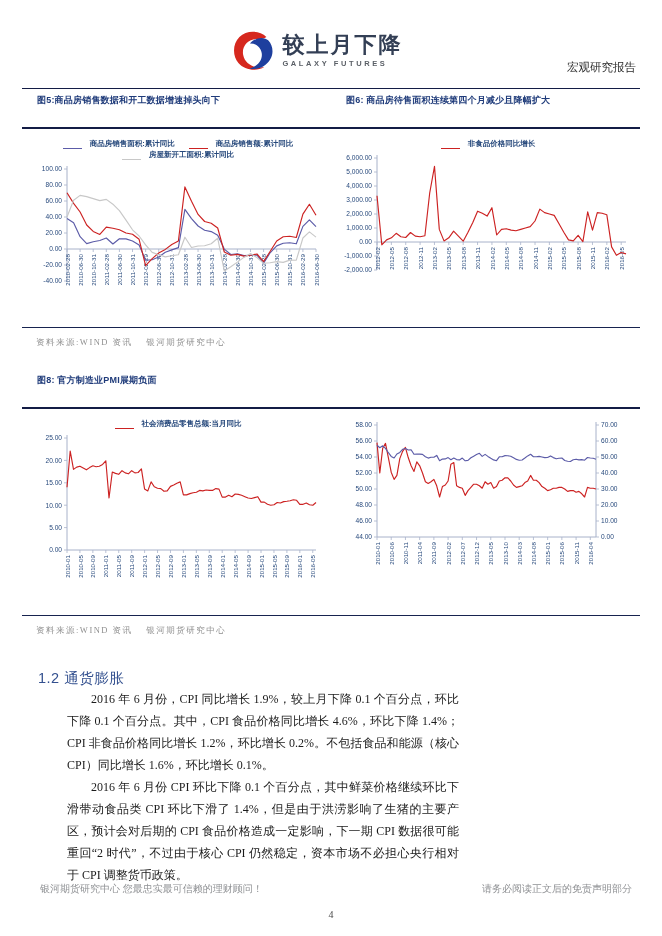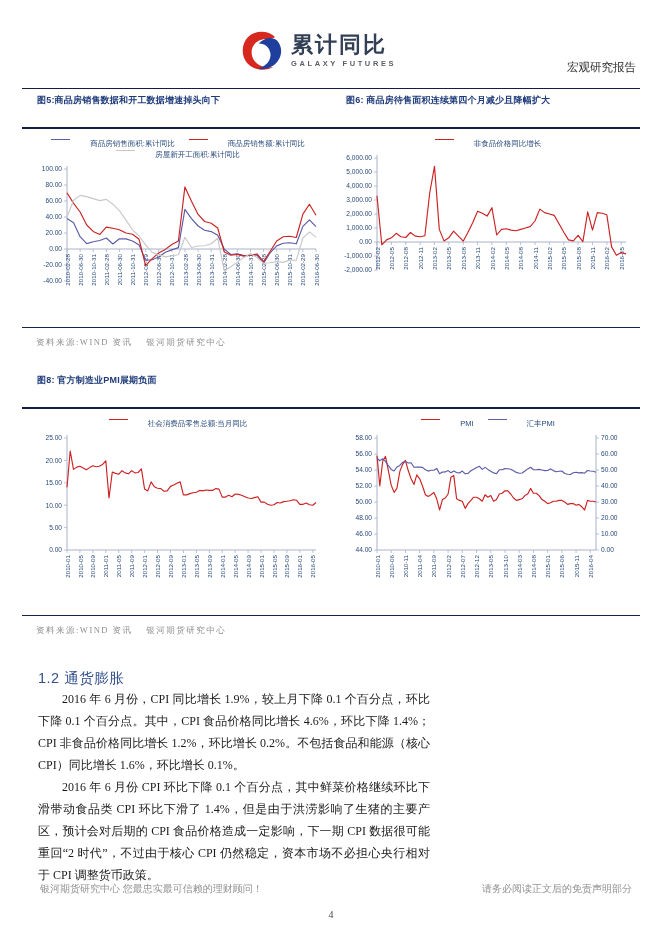--- a/index.html
+++ b/index.html
@@ -21,54 +21,54 @@
   .rule.thick { border-top-width:2px; }
   
   .fig-titles { display:flex; margin:0 22px; padding:5px 0 20px; }
   .fig-titles > div { flex:0 0 50%; padding-left:15px; font-size:9px; font-weight:bold;
                       color:#1f3b7a; letter-spacing:0.2px; }
   
   .charts-row { display:flex; margin:6px 22px 0; }
   .chart { flex:0 0 50%; padding:2px 6px 0 8px; }
   .legend { display:flex; flex-wrap:wrap; justify-content:center; column-gap:14px; row-gap:1px;
             font-size:7.5px; color:#27497c; margin:2px 4px 1px; }
-  .lg-item { display:inline-flex; align-items:flex-start; gap:20px; white-space:nowrap; }
+  .lg-item { display:inline-flex; align-items:flex-end; gap:8px; white-space:nowrap;font-weight:bold; }
   .lg-line { display:inline-block; width:19px; height:0; border-top:1.6px solid #000; }
   svg text.tick { font-family:"Liberation Sans",sans-serif; font-size:6.6px; fill:#27497c; }
   svg text.xtick { font-size:6.2px; }
   
   .source-block { margin:16px 22px 0; border-top:1.3px solid #17234f; }
   .source-block .src { padding:9px 14px 2px; font-family:"Liberation Serif",serif;
                        font-size:8.5px; color:#8f8f8f; letter-spacing:1.5px; }
   .gap-lg { height:18px; }
   
   .section { margin:30px 24px 0 38px; }
   .section h2 { font-size:14.5px; font-weight:normal; color:#33508f; letter-spacing:0.5px;
                 font-family:"Liberation Sans",sans-serif; margin-bottom:0; }
   .section p { width:392px; font-family:"Liberation Serif",serif; font-size:12px;
-               line-height:22px; color:#1b1b1b; text-indent:2em; text-align:justify; }
+               line-height:22px; color:#1b1b1b; text-indent:2em; text-align:justify;margin-left:29px; }
   
   .footer { position:absolute; left:40px; right:30px; bottom:40px;
             display:flex; justify-content:space-between; font-size:10px; color:#8f9194; }
   .page-num { position:absolute; left:0; right:0; bottom:16px; text-align:center;
               font-family:"Liberation Serif",serif; font-size:10px; color:#4a4a4a; }
 </style>
 </head>
 <body>
 
 <div class="page">
 
   <header>
     <div class="logo">
       <svg width="42" height="42" viewBox="0 0 42 42">
         <path d="M34 7 C27 0 14 0 7 7 C0 14 0 26 6 33 C12 40 24 42 32 37 C22 39 12.5 34 10.8 25 C9 16 16 9 25 9 C29 9 32 8.5 34 7 Z" fill="#d6281e"></path>
         <path d="M36 10.5 C40.5 15.5 41.5 23 38 29 C34 36.5 25 40.5 17 38.5 C25 36.5 30.5 30 29.3 23 C28.2 16.8 23.5 13.2 17.5 13.5 C23 7.5 31.5 6 36 10.5 Z" fill="#1e3f9e"></path>
       </svg>
       <div class="logo-text">
-        <div class="logo-cn">累计同比</div>
+        <div class="logo-cn">较上月下降</div>
         <div class="logo-en">GALAXY FUTURES</div>
       </div>
     </div>
     <div class="report-type">宏观研究报告</div>
   </header>
 
   <div class="rule"></div>
 
   <div class="fig-titles">
     <div>图5:商品房销售数据和开工数据增速掉头向下</div>
@@ -293,30 +293,20 @@
           <text text-anchor="end" class="tick xtick" transform="translate(246.56103896103895 125) rotate(-90)">2015-05</text>
           <line x1="256.8961038961039" y1="120" x2="256.8961038961039" y2="123" stroke="#a8b2ca" stroke-width="0.8"></line>
           <text text-anchor="end" class="tick xtick" transform="translate(259.49610389610393 125) rotate(-90)">2015-09</text>
           <line x1="269.83116883116884" y1="120" x2="269.83116883116884" y2="123" stroke="#a8b2ca" stroke-width="0.8"></line>
           <text text-anchor="end" class="tick xtick" transform="translate(272.43116883116886 125) rotate(-90)">2016-01</text>
           <line x1="282.76623376623377" y1="120" x2="282.76623376623377" y2="123" stroke="#a8b2ca" stroke-width="0.8"></line>
           <text text-anchor="end" class="tick xtick" transform="translate(285.3662337662338 125) rotate(-90)">2016-05</text>
           <polyline points="37.0,57.3 40.2,21.0 43.5,39.4 46.7,37.1 49.9,36.2 53.2,38.0 56.4,39.8 59.6,37.6 62.9,35.8 66.1,36.7 69.3,36.2 72.6,34.4 75.8,30.8 79.0,68.0 82.3,42.0 85.5,43.4 88.7,44.3 92.0,40.7 95.2,42.9 98.4,43.8 101.7,40.7 104.9,42.9 108.1,42.5 111.4,38.9 114.6,59.1 117.8,60.9 121.1,51.9 124.3,56.8 127.5,58.2 130.8,58.6 134.0,61.3 137.2,60.9 140.5,56.4 143.7,55.0 146.9,53.2 150.2,51.9 153.4,64.9 156.6,64.9 159.9,63.6 163.1,62.7 166.4,62.2 169.6,60.4 172.8,60.9 176.1,60.0 179.3,60.4 182.5,60.4 185.8,58.6 189.0,59.1 192.2,67.1 195.5,67.1 198.7,65.3 201.9,66.7 205.2,64.0 208.4,64.4 211.6,65.3 214.9,66.7 218.1,68.0 221.3,68.5 224.6,67.6 227.8,66.7 231.0,72.1 234.3,72.1 237.5,74.3 240.7,75.2 244.0,74.8 247.2,72.5 250.4,73.0 253.7,71.6 256.9,71.2 260.1,70.7 263.4,69.8 266.6,70.3 269.8,74.3 273.1,74.3 276.3,73.0 279.5,74.8 282.8,75.2 286.0,72.5" fill="none" stroke="#cc2222" stroke-width="1.15" stroke-linejoin="round"></polyline>
         </svg></div>
     <div class="chart">
-      <div class="legend">
-          <span class="lg-item">
-            <span class="lg-line" style="border-top-color: rgb(204, 34, 34);"></span>
-            <span>PMI</span>
-          </span>
-          <span class="lg-item">
-            <span class="lg-line" style="border-top-color: rgb(92, 92, 168);"></span>
-            <span>汇丰PMI</span>
-          </span>
-        </div>
     <svg width="296" height="165">
           <line x1="34" y1="8" x2="37" y2="8" stroke="#a8b2ca" stroke-width="0.8"></line>
           <text x="32" y="10.3" text-anchor="end" class="tick">58.00</text>
           <line x1="34" y1="24.000000000000007" x2="37" y2="24.000000000000007" stroke="#a8b2ca" stroke-width="0.8"></line>
           <text x="32" y="26.300000000000008" text-anchor="end" class="tick">56.00</text>
           <line x1="34" y1="40" x2="37" y2="40" stroke="#a8b2ca" stroke-width="0.8"></line>
           <text x="32" y="42.3" text-anchor="end" class="tick">54.00</text>
           <line x1="34" y1="56" x2="37" y2="56" stroke="#a8b2ca" stroke-width="0.8"></line>
           <text x="32" y="58.3" text-anchor="end" class="tick">52.00</text>
           <line x1="34" y1="72" x2="37" y2="72" stroke="#a8b2ca" stroke-width="0.8"></line>

